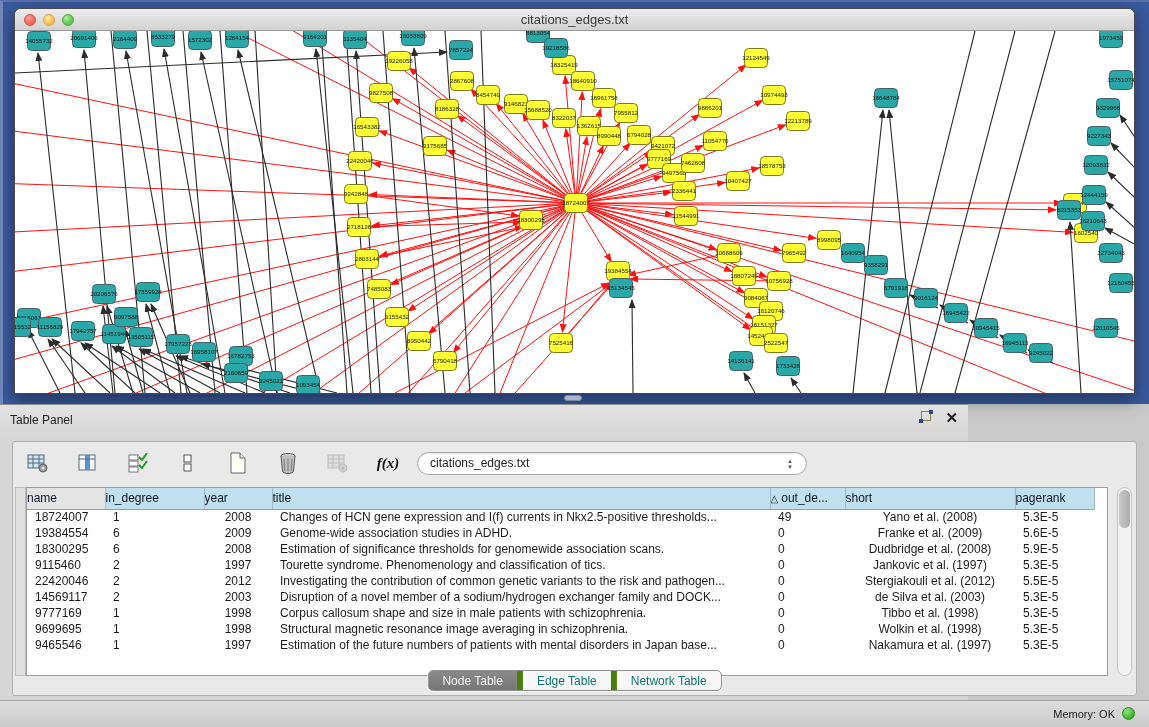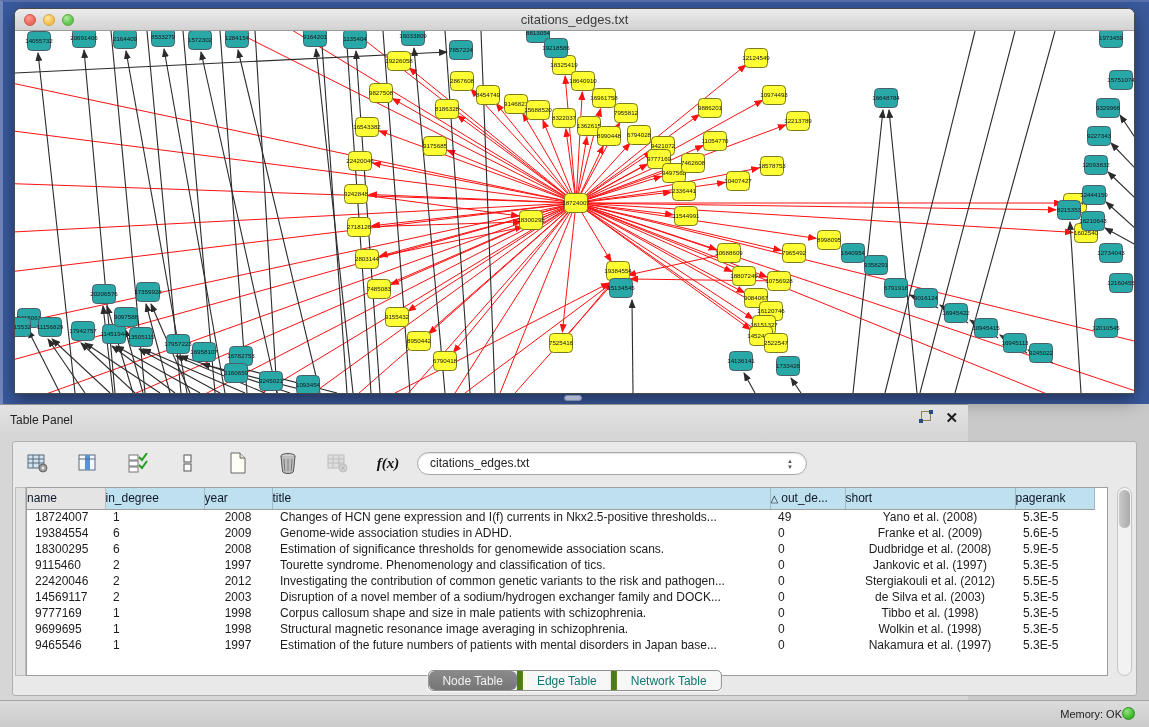--- a/index.html
+++ b/index.html
@@ -80,26 +80,26 @@
             background:linear-gradient(90deg,#c9c9c9,#ababab); border-radius:6px; }
 
   
   .tabs-bar { position:absolute; left:0; bottom:0; width:100%; height:20px; }
   .seg { position:absolute; left:50%; bottom:4px; transform:translateX(-50%);
          display:flex; height:21px; border:1px solid #8f8f8f; border-radius:5px; overflow:hidden;
          background:#f7f7f7; box-shadow:0 1px 1px rgba(255,255,255,.7); }
   .seg .tab { padding:0 14px; font-size:12px; color:#0f766e; display:flex; align-items:center;
               border-left:6px solid #4d7c0f; }
   .seg .tab:first-child { border-left:none; }
-  .seg .tab.active { background:linear-gradient(#8a8a8a,#767676); color:#f2f2f2;border-radius:6px; }
+  .seg .tab.active { background:linear-gradient(#8a8a8a,#767676); color:#f2f2f2; }
 
   
   .status-bar { position:absolute; left:0; top:700px; width:1149px; height:27px;
                 background:linear-gradient(#dcdcdc,#cbcbcb); border-top:1px solid #a5a5a5; }
-  .memory { position:absolute; right:14px; top:6px; display:flex; align-items:center; gap:0;
+  .memory { position:absolute; right:14px; top:6px; display:flex; align-items:center; gap:7px;
             font-size:11px; color:#222; }
   .led { width:13px; height:13px; border-radius:50%;
          background:radial-gradient(circle at 35% 30%, #8fe57e, #3db32c 70%); border:1px solid #2f8f22; }
 </style>
 </head>
 <body>
 
 <div class="desktop">
   <div class="net-window">
     <div class="titlebar">

